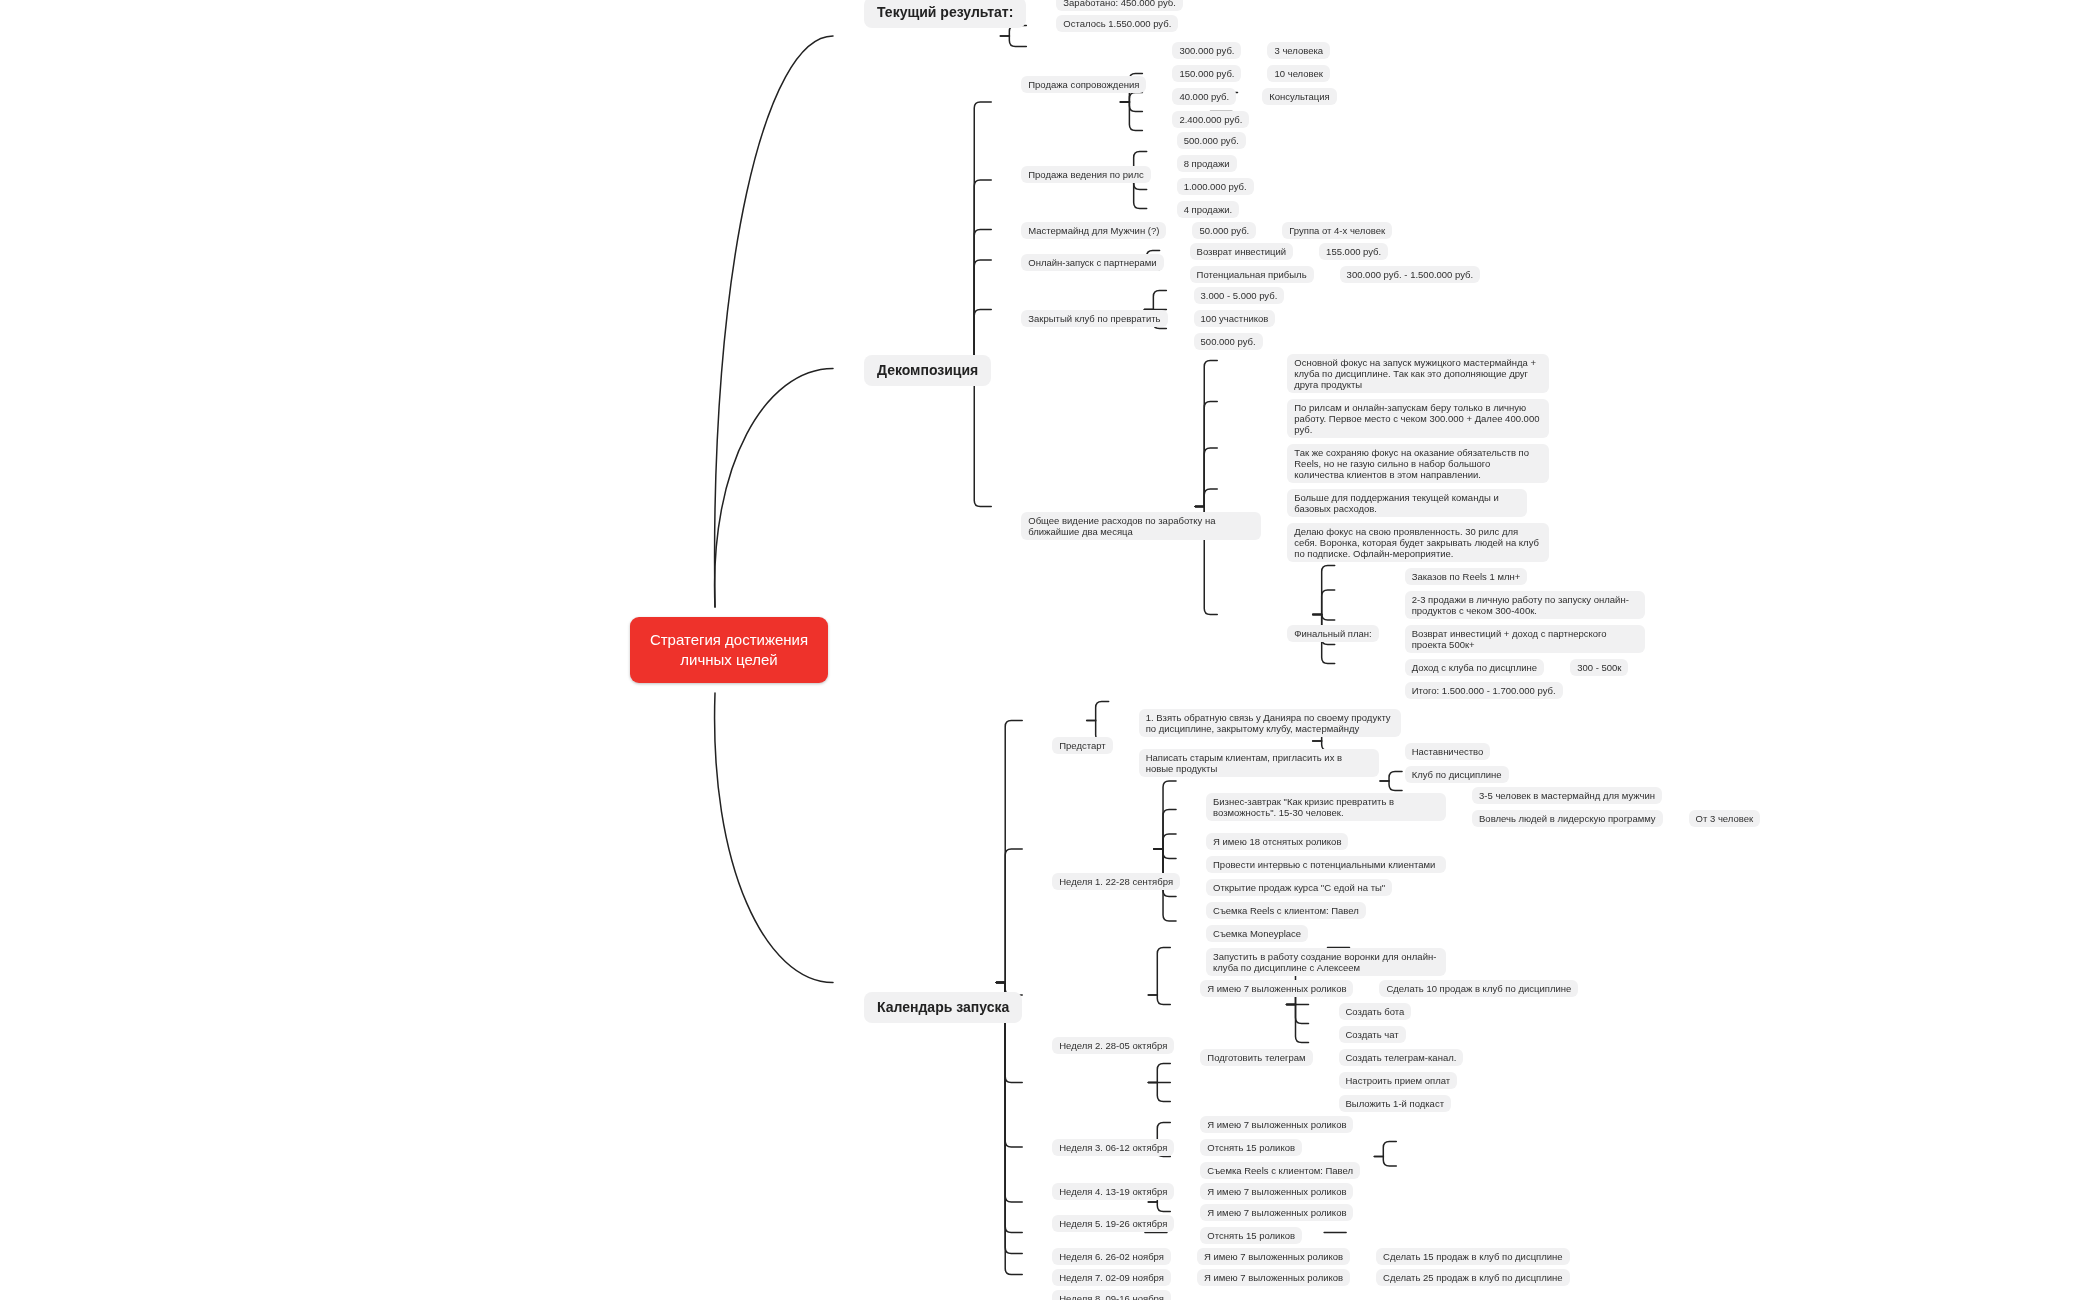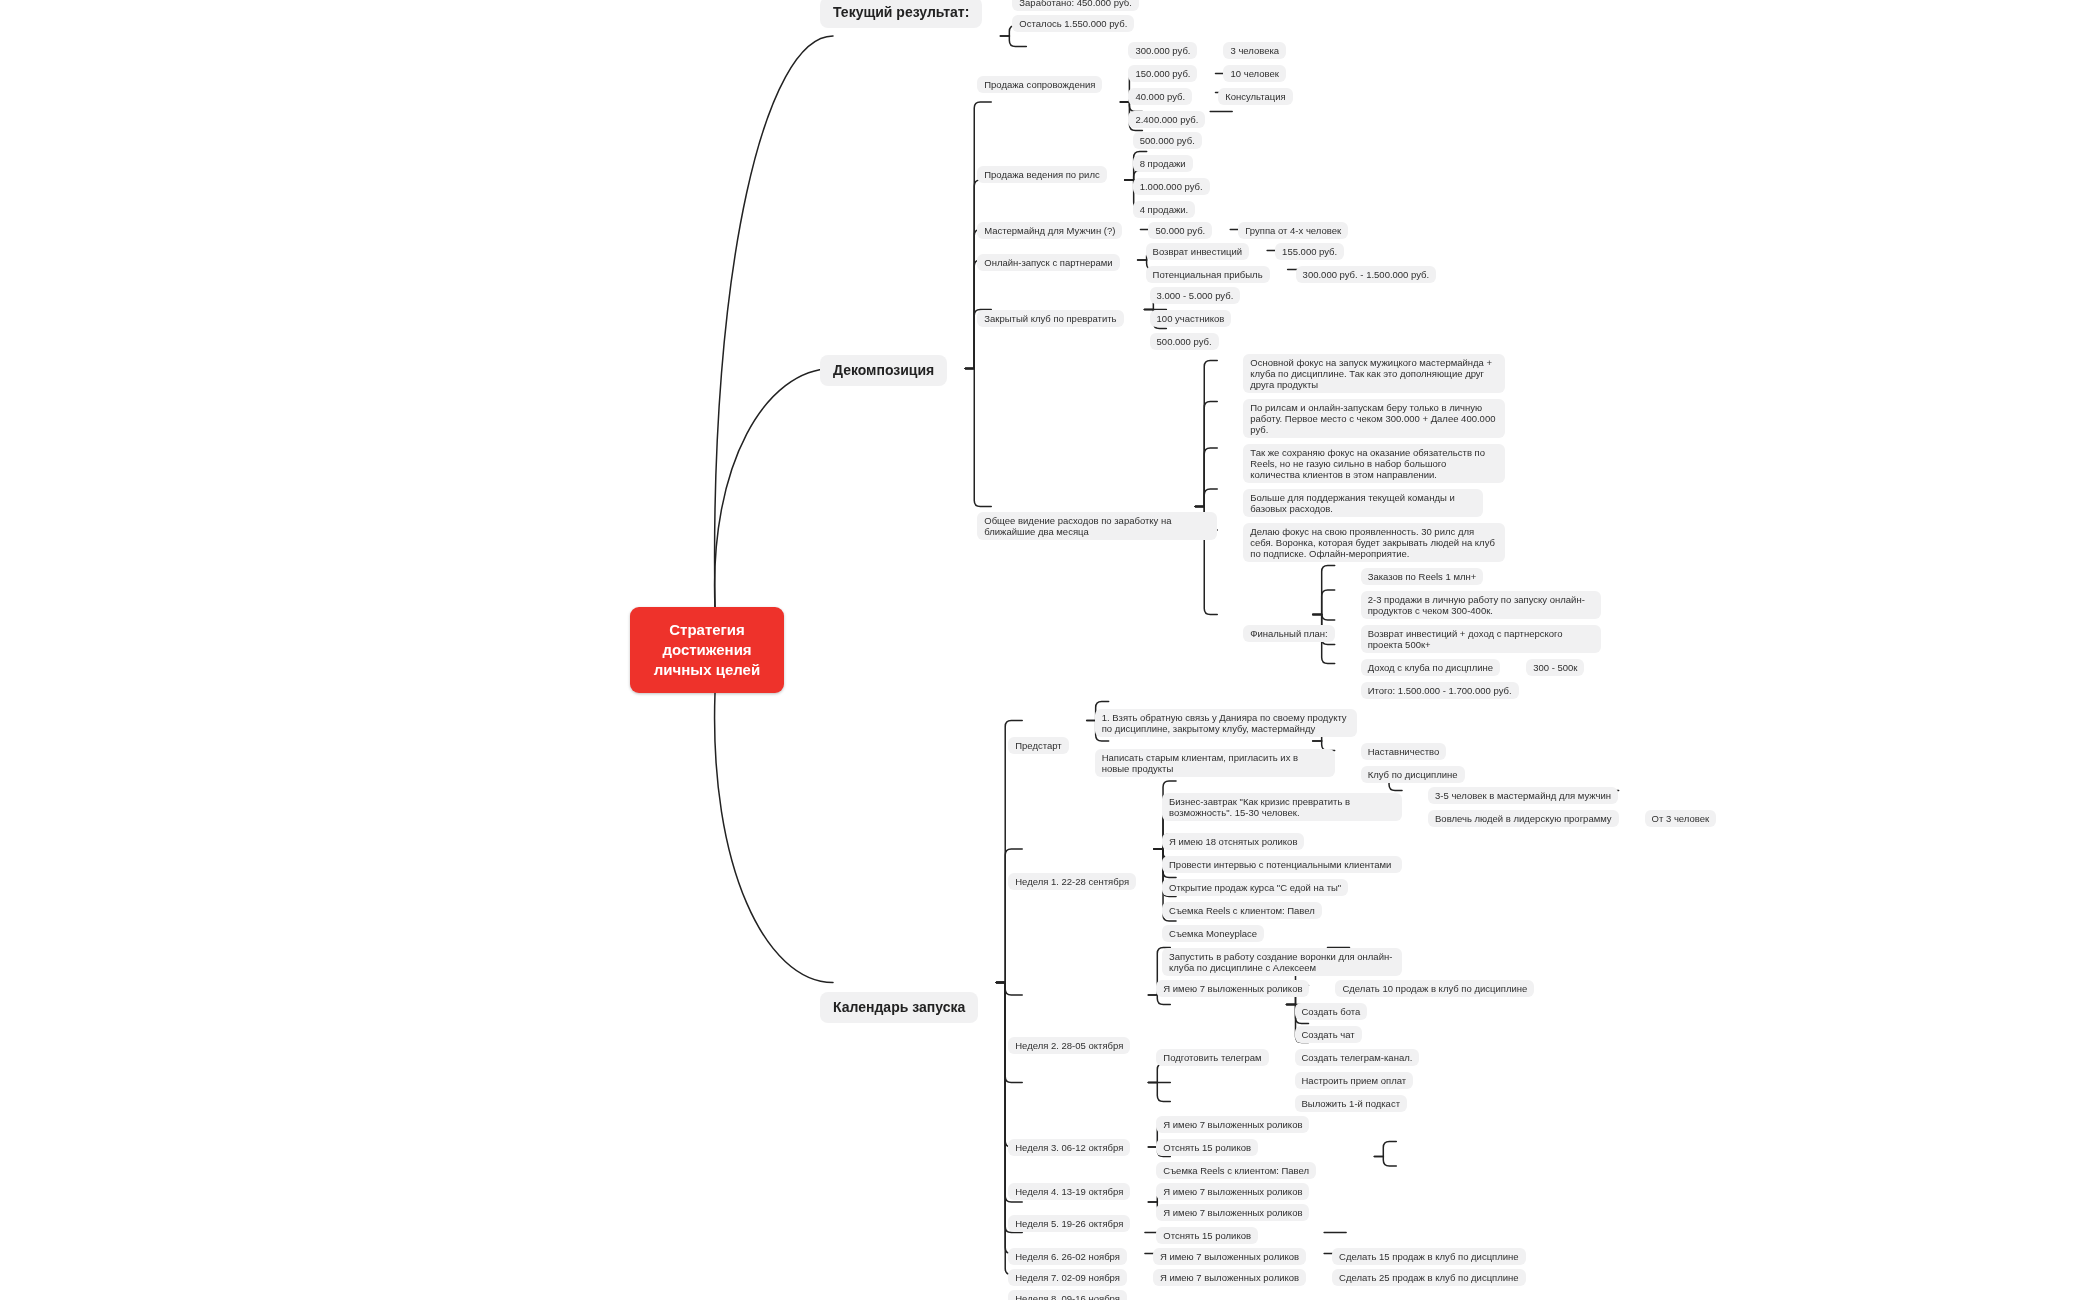--- a/index.html
+++ b/index.html
@@ -16,22 +16,22 @@
   #canvas{position:relative;width:2100px;height:1300px;overflow:hidden;background:var(--canvas-bg);}
   #connectors{position:absolute;left:0;top:0;width:2100px;height:1300px;}
   #tree{position:absolute;left:630px;top:0;height:1300px;display:flex;align-items:center;}
 
   .row{display:flex;align-items:center;}
   .kids{display:flex;flex-direction:column;justify-content:center;gap:6px;margin-left:26px;}
   .kids.d0{gap:10px;margin-left:36px;}
   .kids.d1{gap:4px;margin-left:30px;}
 
   .root-box{
-    width:154px;background:var(--root-bg);color:var(--root-text);
-    font-size:15px;font-weight:bold;line-height:20px;text-align:center;
+    width:198px;background:var(--root-bg);color:var(--root-text);
+    font-size:15px;font-weight:normal;line-height:20px;text-align:center;
     padding:13px 8px;border-radius:9px;
     box-shadow:0 1px 3px rgba(0,0,0,0.25);
   }
   .branch-box{
     background:var(--node-bg);color:#222;
     font-size:14px;font-weight:600;line-height:17px;white-space:nowrap;
     padding:7px 13px;border-radius:8px;
   }
   .node-box{
     background:var(--node-bg);color:var(--text);

